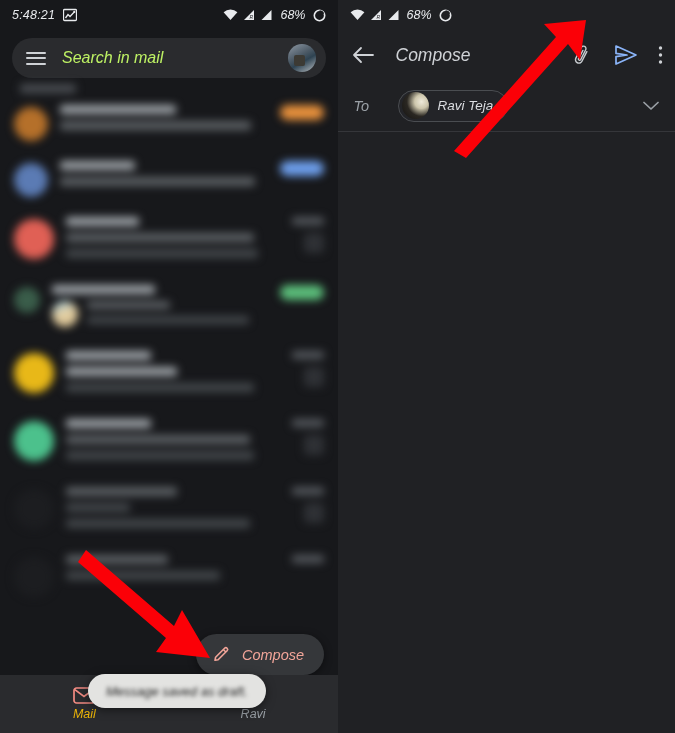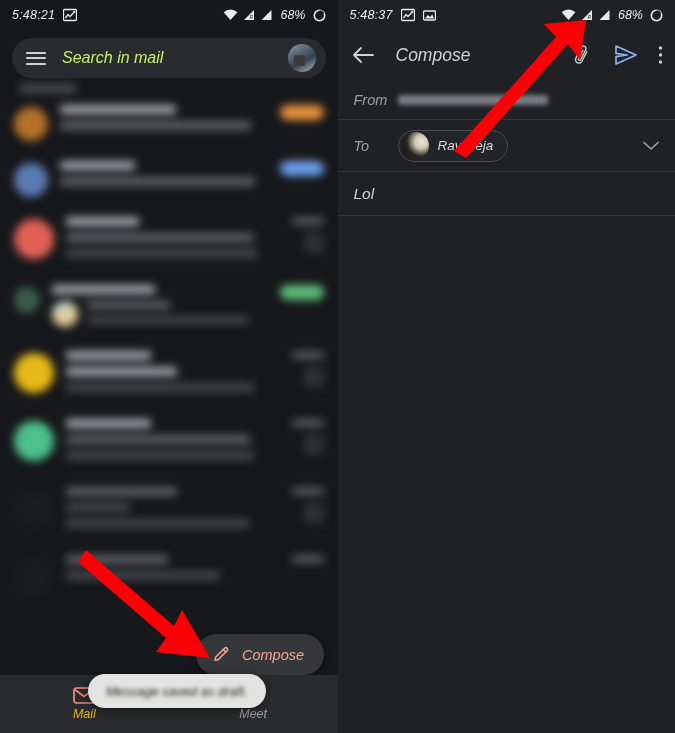--- a/index.html
+++ b/index.html
@@ -317,52 +317,36 @@
         </span>
         <span class="nav-label active">Mail</span>
       </div>
       <div class="navitem">
         <span class="ic">
           <svg width="22" height="17" viewBox="0 0 22 17">
               <rect x="1" y="2.5" width="14" height="12" rx="2.5" fill="none" stroke="#9aa0a6" stroke-width="1.7"></rect>
               <path d="M15.6 7 L20.5 3.6 L20.5 13.4 L15.6 10 Z" fill="none" stroke="#9aa0a6" stroke-width="1.7" stroke-linejoin="round"></path>
             </svg>
         </span>
-        <span class="nav-label idle">Meet</span>
+        <span class="nav-label idle">Ravi</span>
       </div>
     </div>
 
     <div class="toast">
       <span class="toast-text toast-blur">Message saved as draft.</span>
     </div>
 
     <svg class="arrow" style="left:78px; top:540px;" width="170" height="130" viewBox="0 0 170 130">
       <path d="M8 10 L96 86 L104 70 L132 118 L78 112 L88 98 L0 22 Z" fill="#fb0007"></path>
     </svg>
   </div>
 
   <div class="panel panel-right">
 
     <div class="statusbar">
-      <div class="sb-left">
-        <span class="sb-time">5:48:37</span>
-        <span class="ic">
-          <svg width="14" height="14" viewBox="0 0 14 14">
-              <rect x="0.5" y="1.5" width="13" height="11" rx="1" fill="none" stroke="#e8eaed" stroke-width="1.3"></rect>
-              <path d="M2.5 10 L5 6.5 L7 8.5 L11.5 3.8" stroke="#e8eaed" stroke-width="1.3" fill="none"></path>
-              <circle cx="11.3" cy="3.9" r="1.1" fill="#e8eaed"></circle>
-            </svg>
-        </span>
-        <span class="ic">
-          <svg width="13" height="13" viewBox="0 0 13 13">
-              <rect x="0.5" y="2" width="12" height="9" rx="1" fill="none" stroke="#e8eaed" stroke-width="1.3"></rect>
-              <path d="M2 9.5 L4.8 6 L7 8 L9.3 5.6 L11 9.5 Z" fill="#e8eaed"></path>
-            </svg>
-        </span>
-      </div>
       <div class="sb-right">
         <span class="ic">
           <svg width="15" height="12" viewBox="0 0 15 12">
               <path d="M7.5 11 L0.6 3.2 A10.5 10.5 0 0 1 14.4 3.2 Z" fill="#e8eaed"></path>
             </svg>
         </span>
         <span class="ic">
           <svg width="14" height="12" viewBox="0 0 14 12">
               <path d="M12 1 L12 11 L2 11 Z" fill="#e8eaed"></path>
               <text x="7.6" y="10.4" font-size="5" fill="#202124" font-family="Liberation Sans">R</text>
@@ -404,41 +388,34 @@
         <span class="ic">
           <svg width="5" height="20" viewBox="0 0 5 20">
               <circle cx="2.5" cy="3" r="1.7" fill="#cfd2d6"></circle>
               <circle cx="2.5" cy="10" r="1.7" fill="#cfd2d6"></circle>
               <circle cx="2.5" cy="17" r="1.7" fill="#cfd2d6"></circle>
             </svg>
         </span>
       </span>
     </div>
 
-    <div class="field">
-      <span class="field-label">From</span>
-      <span class="redacted"></span>
-    </div>
 
     <div class="field to">
       <span class="field-label">To</span>
       <span class="to-chip">
         <span class="chip-av"></span>
         <span class="chip-name">Ravi Teja</span>
       </span>
       <span class="ic to-expand">
         <svg width="16" height="10" viewBox="0 0 16 10">
             <path d="M1 1.5 L8 8 L15 1.5" fill="none" stroke="#9aa0a6" stroke-width="1.7" stroke-linecap="round" stroke-linejoin="round"></path>
           </svg>
       </span>
     </div>
 
-    <div class="field subject">
-      <span class="subject-text">Lol</span>
-    </div>
 
     <div class="body-area">
       <span class="caret"></span>
     </div>
 
     <svg class="arrow" style="left:-2px; top:20px;" width="260" height="140" viewBox="0 0 260 140">
       <path d="M130 138 L232 24 L244 40 L250 0 L208 4 L220 17 L118 131 Z" fill="#fb0007"></path>
     </svg>
   </div>
 </div>

